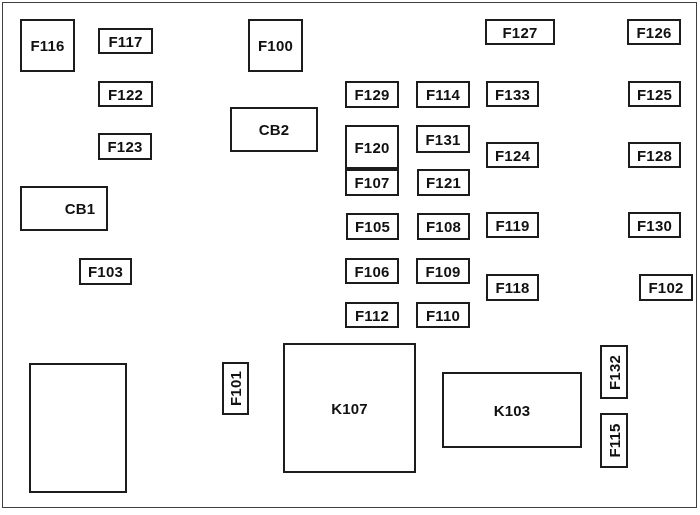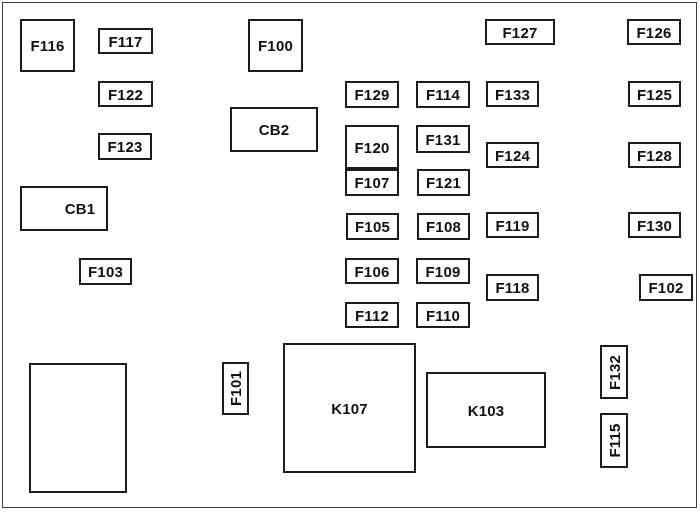--- a/index.html
+++ b/index.html
@@ -147,21 +147,21 @@
     <div class="box" style="left: 416px; top: 302px; width: 54px; height: 26px; border-color: rgb(28, 28, 28);">
       <span class="box-label">F110</span>
     </div>
     <div class="box" style="left: 29px; top: 363px; width: 98px; height: 130px; border-color: rgb(28, 28, 28);"></div>
     <div class="box vertical" style="left: 222px; top: 362px; width: 27px; height: 53px; border-color: rgb(28, 28, 28);">
       <span class="box-label">F101</span>
     </div>
     <div class="box" style="left: 283px; top: 343px; width: 133px; height: 130px; border-color: rgb(28, 28, 28);">
       <span class="box-label">K107</span>
     </div>
-    <div class="box" style="left: 426px; top: 372px; width: 120px; height: 76px; border-color: rgb(28, 28, 28);">
+    <div class="box" style="left: 442px; top: 372px; width: 140px; height: 76px; border-color: rgb(28, 28, 28);">
       <span class="box-label">K103</span>
     </div>
     <div class="box vertical" style="left: 600px; top: 345px; width: 28px; height: 54px; border-color: rgb(28, 28, 28);">
       <span class="box-label">F132</span>
     </div>
     <div class="box vertical" style="left: 600px; top: 413px; width: 28px; height: 55px; border-color: rgb(28, 28, 28);">
       <span class="box-label">F115</span>
     </div>
   </div>
 

